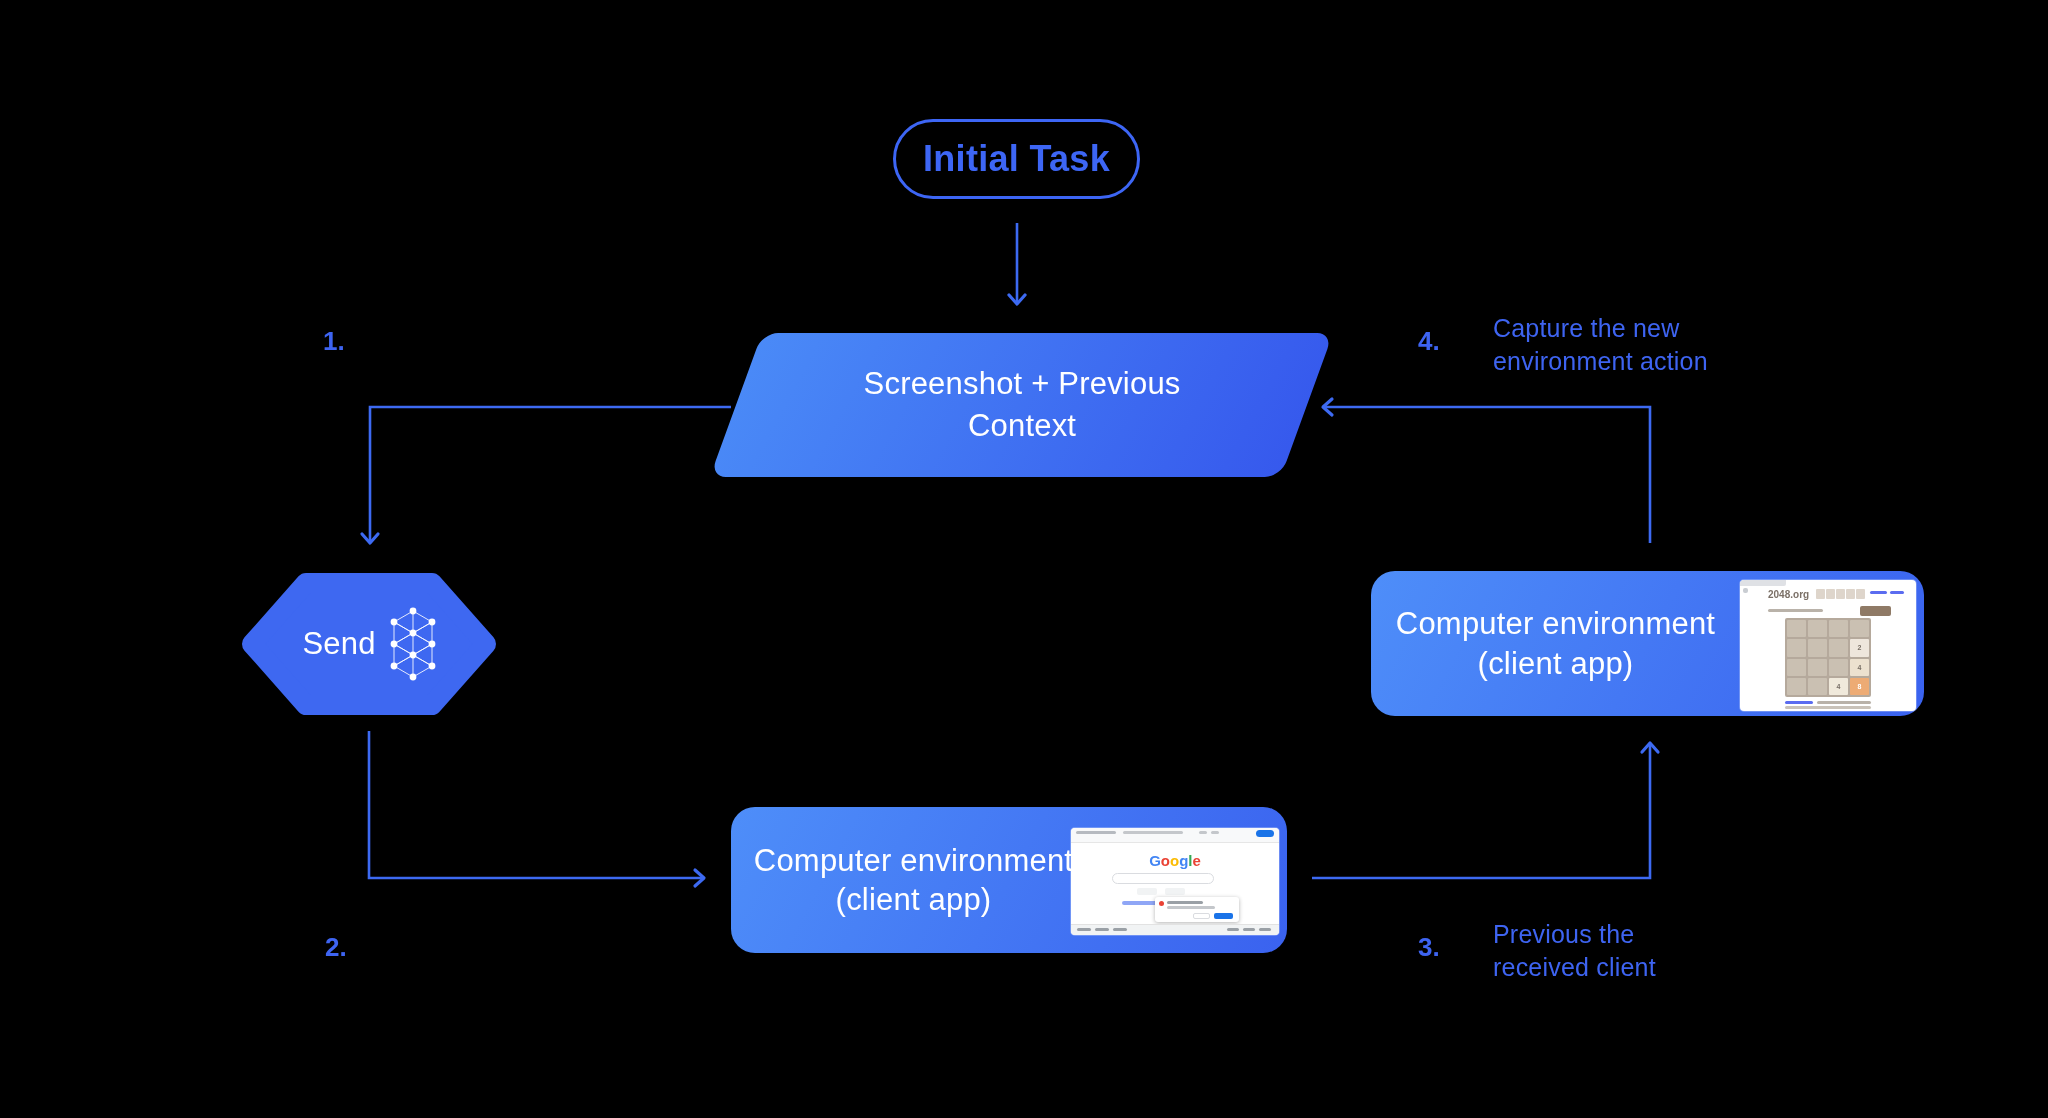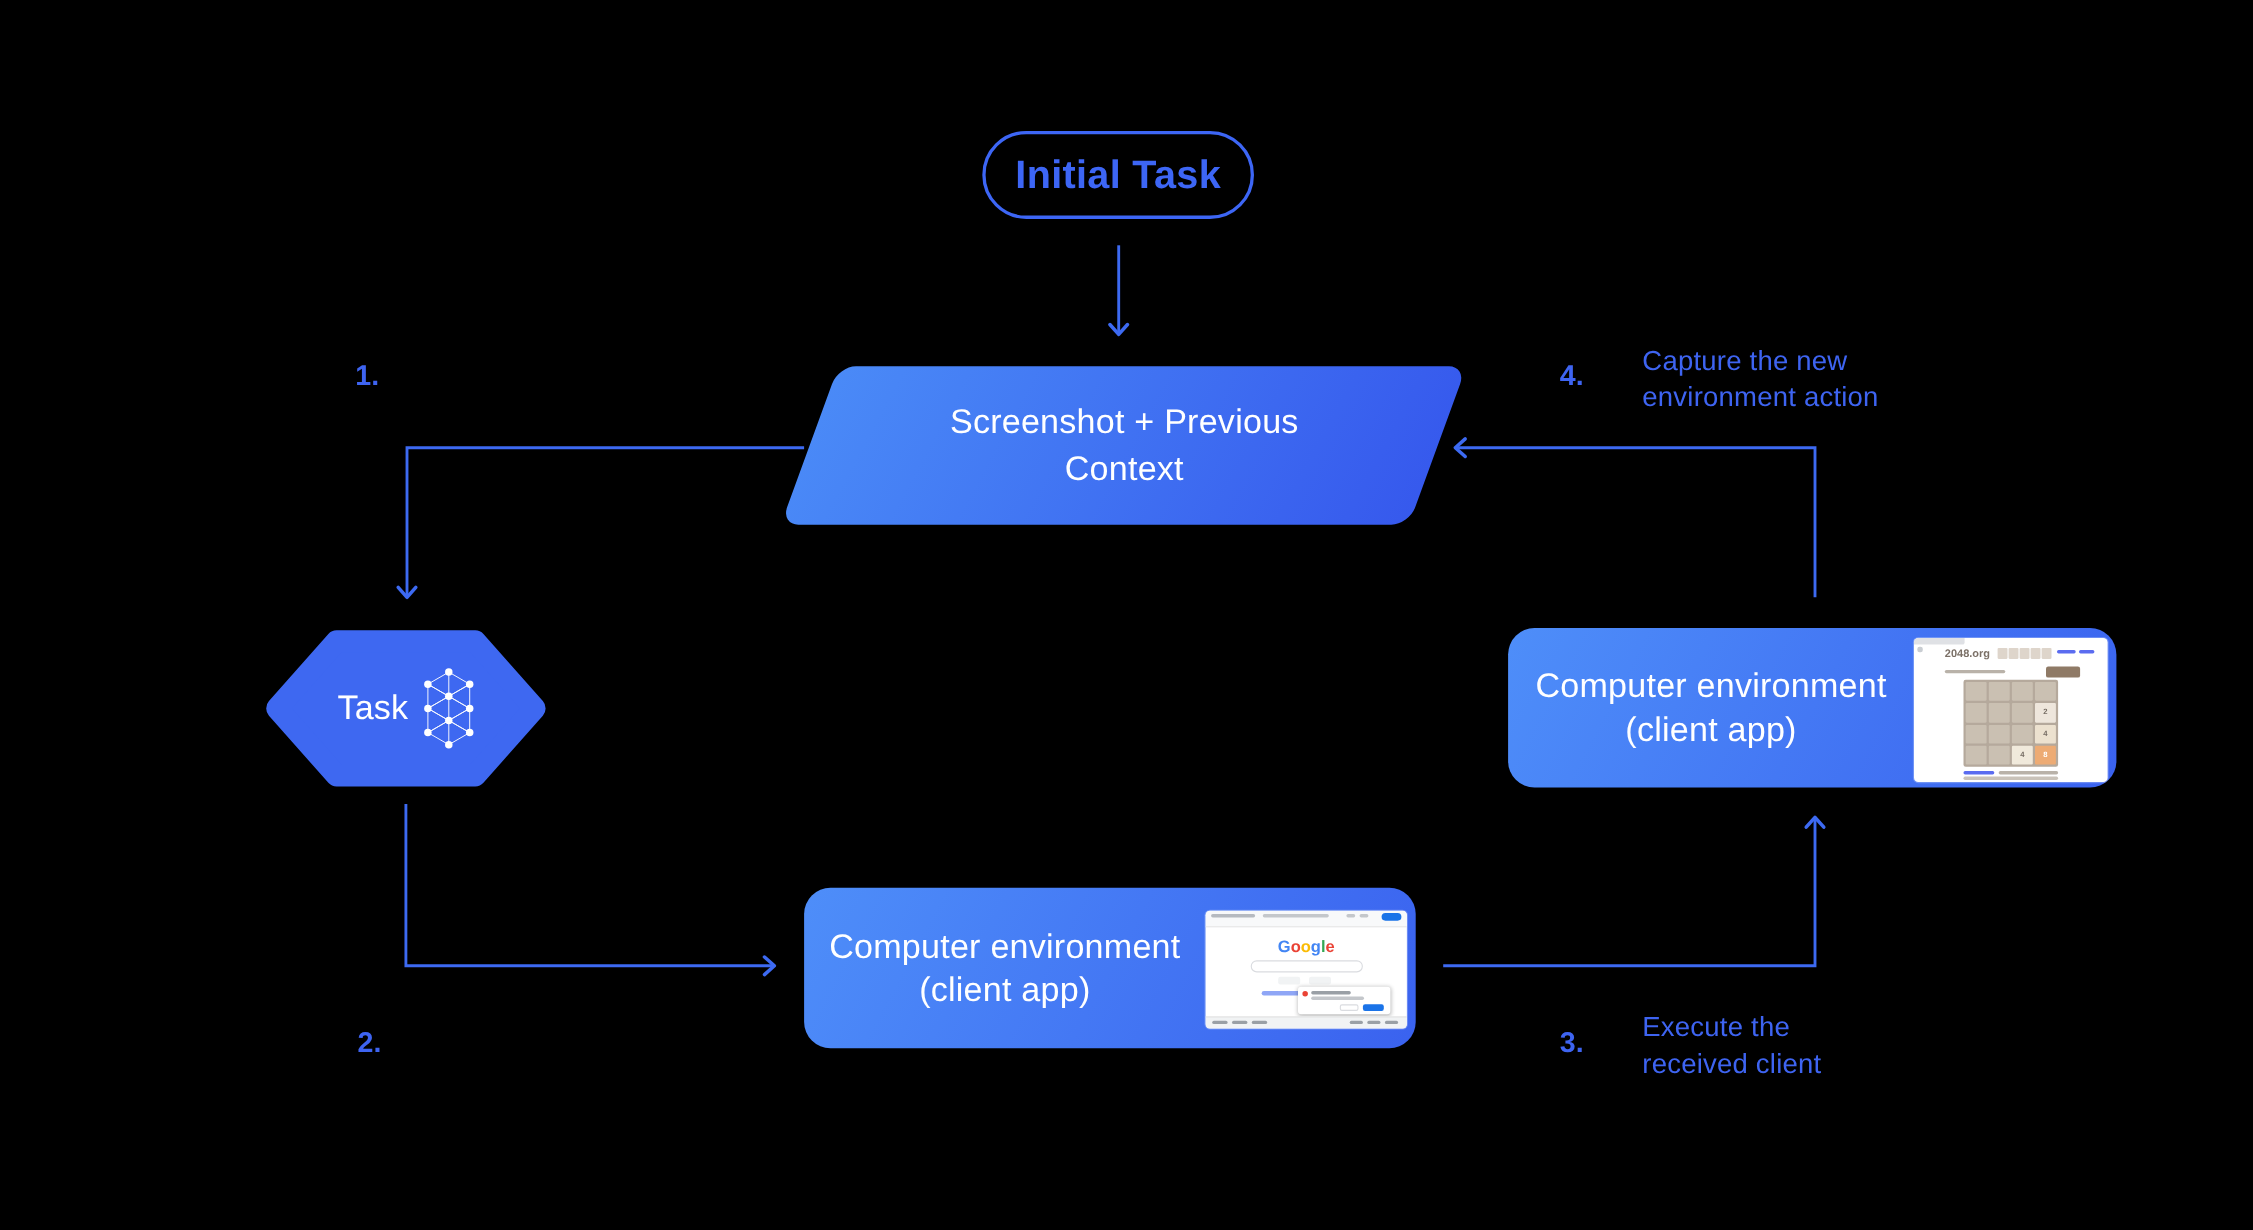--- a/index.html
+++ b/index.html
@@ -109,21 +109,21 @@
 
   <div class="abs para">
     <div class="para-label">Screenshot + Previous Context</div>
   </div>
 
   <div class="abs hexwrap">
     <svg width="258" height="146" viewBox="0 0 258 146">
       <path d="M12,73 L66,12 L192,12 L246,73 L192,134 L66,134 Z" fill="#3E68F1" stroke="#3E68F1" stroke-width="20" stroke-linejoin="round"></path>
     </svg>
     <div class="hex-content">
-      <span>Task</span>
+      <span>Send</span>
       <svg width="46" height="74" viewBox="0 0 46 74">
         <g stroke="#ffffff" stroke-width="0.9" opacity="0.95">
           <line x1="23" y1="4" x2="4" y2="15"></line>
             <line x1="23" y1="4" x2="42" y2="15"></line>
           <line x1="23" y1="4" x2="23" y2="26"></line>
           <line x1="4" y1="15" x2="23" y2="26"></line>
             <line x1="42" y1="15" x2="23" y2="26"></line>
           <line x1="4" y1="15" x2="4" y2="37"></line>
             <line x1="42" y1="15" x2="42" y2="37"></line>
           <line x1="4" y1="15" x2="42" y2="37"></line>
@@ -199,21 +199,21 @@
       <div class="bar" style="left:77px;top:121px;width:54px;height:3px;background:#b9b2a9;"></div>
       <div class="bar" style="left:45px;top:126px;width:86px;height:3px;background:#c9c2b9;"></div>
     </div>
   </div>
 
   <div class="abs envbox envbox-bottom">
     <div class="env-label" style="margin-right:191px;">
       <div>Computer environment</div>
       <div>(client app)</div>
     </div>
-    <div class="shot g-shot" style="top:21px;">
+    <div class="shot g-shot" style="top:21px;padding-left:25px;">
       <div class="g-chrome">
         <div class="bar" style="left:5px;top:3px;width:40px;height:3px;background:#9aa0a6;opacity:.7;"></div>
         <div class="bar" style="left:52px;top:3px;width:60px;height:3px;background:#c4c7cb;"></div>
         <div class="bar" style="left:128px;top:3px;width:8px;height:3px;background:#c4c7cb;"></div>
         <div class="bar" style="left:140px;top:3px;width:8px;height:3px;background:#c4c7cb;"></div>
         <div class="bar" style="right:5px;top:2px;width:18px;height:7px;background:#1a73e8;border-radius:4px;"></div>
       </div>
       <div class="g-logo">
         <span style="color:#4285F4">G</span><span style="color:#EA4335">o</span><span style="color:#FBBC05">o</span><span style="color:#4285F4">g</span><span style="color:#34A853">l</span><span style="color:#EA4335">e</span>
       </div>
@@ -238,21 +238,21 @@
       </div>
     </div>
   </div>
 
   <div class="abs step-num" style="left:323px;top:326px;">1.</div>
 
   <div class="abs step-num" style="left:325px;top:932px;">2.</div>
 
   <div class="abs step-num" style="left:1418px;top:932px;">3.</div>
   <div class="abs step-text" style="left:1493px;top:918px;">
-    <div>Execute the</div>
+    <div>Previous the</div>
     <div>received client</div>
   </div>
 
   <div class="abs step-num" style="left:1418px;top:326px;">4.</div>
   <div class="abs step-text" style="left:1493px;top:312px;">
     <div>Capture the new</div>
     <div>environment action</div>
   </div>
 
 </div>

